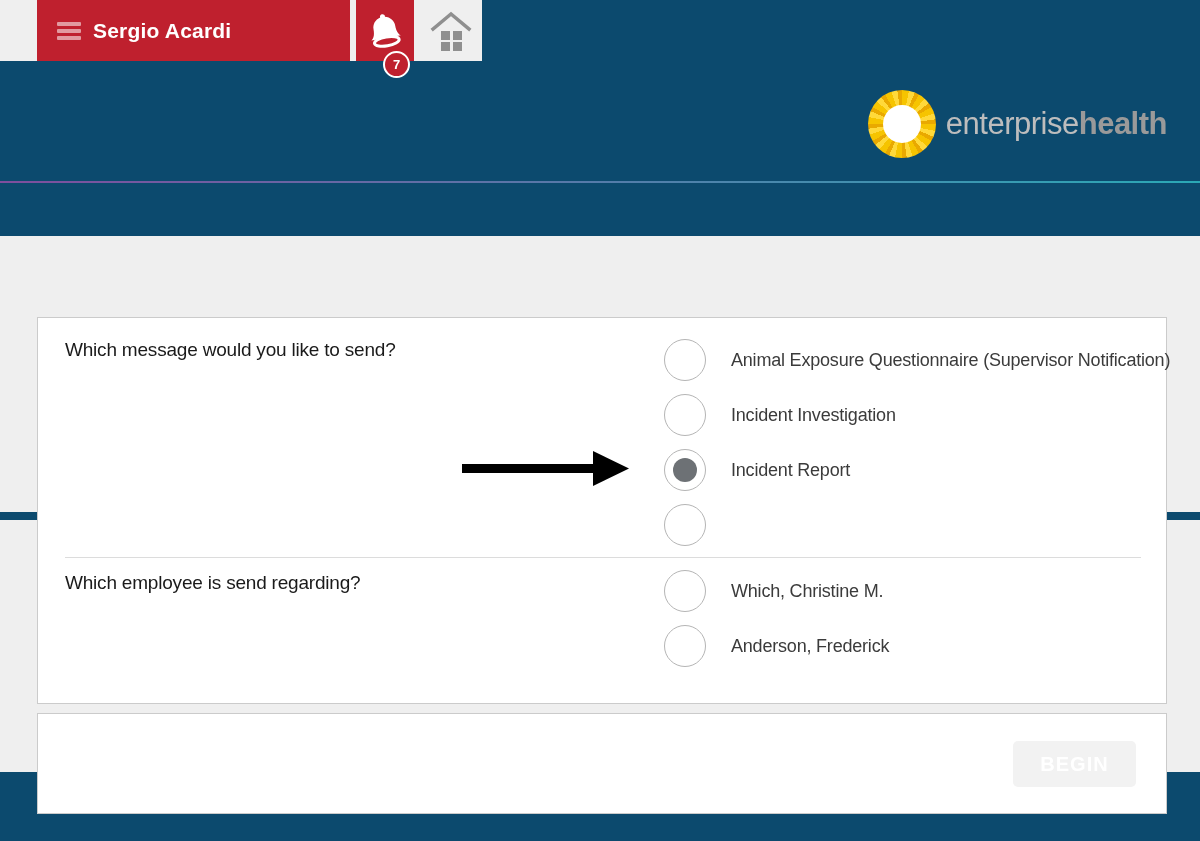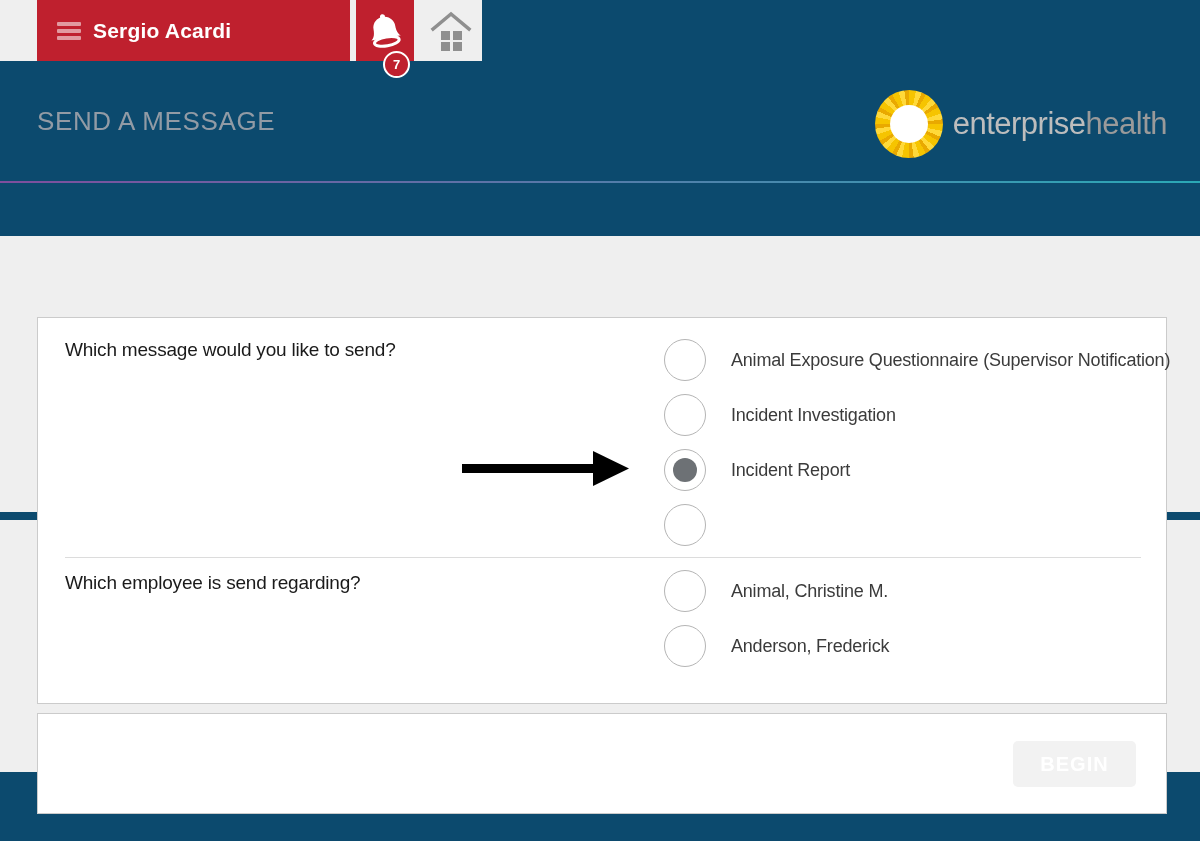--- a/index.html
+++ b/index.html
@@ -18,21 +18,21 @@
   .homebox { left:419px; top:0; width:63px; height:61px; background:#efefef; display:flex; align-items:center; justify-content:center; }
 
   
   .pagetitle { left:37px; top:106px; font-size:26px; color:#929ba5; letter-spacing:0.6px; }
   .logo { right:33px; top:90px; display:flex; align-items:center; gap:10px; }
   .sunwrap { position:relative; width:68px; height:68px; }
   .sun { position:absolute; inset:0; border-radius:50%;
          background: repeating-conic-gradient(#f6c400 0deg 12deg, #ffd93a 12deg 22deg, #e9a900 22deg 30deg); }
   .sunhole { position:absolute; left:15px; top:15px; width:38px; height:38px; background:#ffffff; border-radius:50%; }
   .logotext { font-size:31px; color:#bdbdbd; letter-spacing:-0.5px; }
-  .logotext b { color:#9a9a9a; font-weight:normal; }
+  .logotext b { color:#9a9a9a; font-weight:bold; }
   .accentline { left:0; top:181px; width:1200px; height:2px; background:linear-gradient(to right,#7f4e9d,#2ba9b6); }
 
   
   .grayband { left:0; width:1200px; background:#efefef; }
   .band1 { top:236px; height:276px; }
   .band2 { top:520px; height:252px; }
 
   
   .panelhead { left:37px; top:260px; width:1130px; height:56px; background:#bf202e; display:flex; align-items:center; padding-left:27px; z-index:2; }
   .panelhead .ptitle { color:#ffffff; font-size:24px; letter-spacing:0.2px; }
@@ -81,21 +81,20 @@
   <div class="abs homebox">
     <svg width="46" height="42" viewBox="0 0 46 42">
       <polyline points="5,19 23,4 41,19" fill="none" stroke="#8f8f8f" stroke-width="3.5" stroke-linecap="square"></polyline>
       <rect x="13" y="21" width="9" height="9" fill="#8f8f8f"></rect>
       <rect x="25" y="21" width="9" height="9" fill="#8f8f8f"></rect>
       <rect x="13" y="32" width="9" height="9" fill="#8f8f8f"></rect>
       <rect x="25" y="32" width="9" height="9" fill="#8f8f8f"></rect>
     </svg>
   </div>
 
-  <div class="abs pagetitle">SEND A MESSAGE</div>
 
   <div class="abs logo">
     <span class="sunwrap">
         <span class="sun"></span>
         <span class="sunhole"></span>
       </span>
     <span class="logotext"><span>enterprise</span><b>health</b></span>
   </div>
 
   <div class="abs accentline"></div>
@@ -125,21 +124,21 @@
     <div class="option" style="top:185px">
       <span class="radio"></span>
     </div>
 
     <div class="divider"></div>
 
     <div class="question q2">Which employee is send regarding?</div>
 
     <div class="option" style="top:251px">
       <span class="radio"></span>
-      <span class="option-label">Animal, Christine M.</span>
+      <span class="option-label">Which, Christine M.</span>
     </div>
     <div class="option" style="top:306px">
       <span class="radio"></span>
       <span class="option-label">Anderson, Frederick</span>
     </div>
 
   </div>
 
   <div class="abs footpanel">
     <button class="beginbtn">BEGIN</button>

